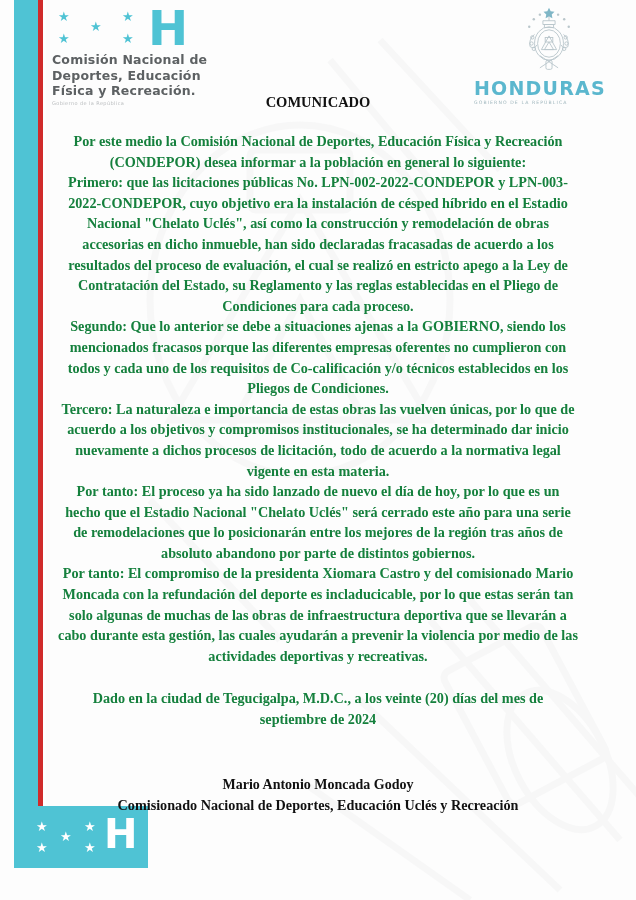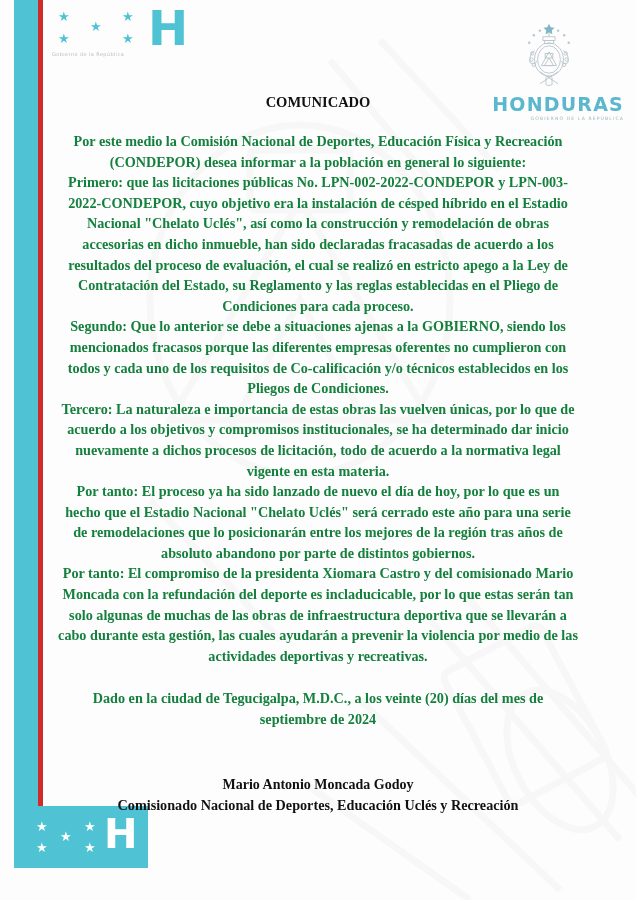--- a/index.html
+++ b/index.html
@@ -120,23 +120,23 @@
     line-height: 7px;
     color: #b9bcbe;
     letter-spacing: 0.4px;
     margin-top: 1px;
   }
 
   
   .hon-block {
     position: absolute;
     right: 12px;
-    top: 20px;
+    top: 4px;
     width: 150px;
-    text-align: right;
+    text-align: left;
   }
   .hon-seal {
     margin: 0 auto;
     display: block;
   }
   .hon-word {
     font-family: "DejaVu Sans", sans-serif;
     font-weight: bold;
     font-size: 19px;
     line-height: 20px;
@@ -259,20 +259,25 @@
   <div class="header">
 
     <div class="condepor-logo">
       <div class="stars-h-row">
         <span class="star s1">★</span>
         <span class="star s2">★</span>
         <span class="star s3">★</span>
         <span class="star s4">★</span>
         <span class="star s5">★</span>
         <span class="big-h">H</span>
+      </div>
+      <div class="condepor-name">
+        <div>Comisión Nacional de</div>
+        <div>Deportes, Educación</div>
+        <div>Física y Recreación.</div>
       </div>
       <div class="condepor-sub">Gobierno de la República</div>
     </div>
 
     <div class="hon-block">
       <svg class="hon-seal" width="76" height="76" viewBox="0 0 100 100" xmlns="http://www.w3.org/2000/svg" aria-hidden="true">
         <g fill="none" stroke="#b9c6cb" stroke-width="1.2">
 
           <path d="M50 5 l2.2 4.6 5 .7 -3.6 3.5 .9 5 -4.5-2.4 -4.5 2.4 .9-5 -3.6-3.5 5-.7z" fill="#7fb6c6" stroke="none"></path>
 

